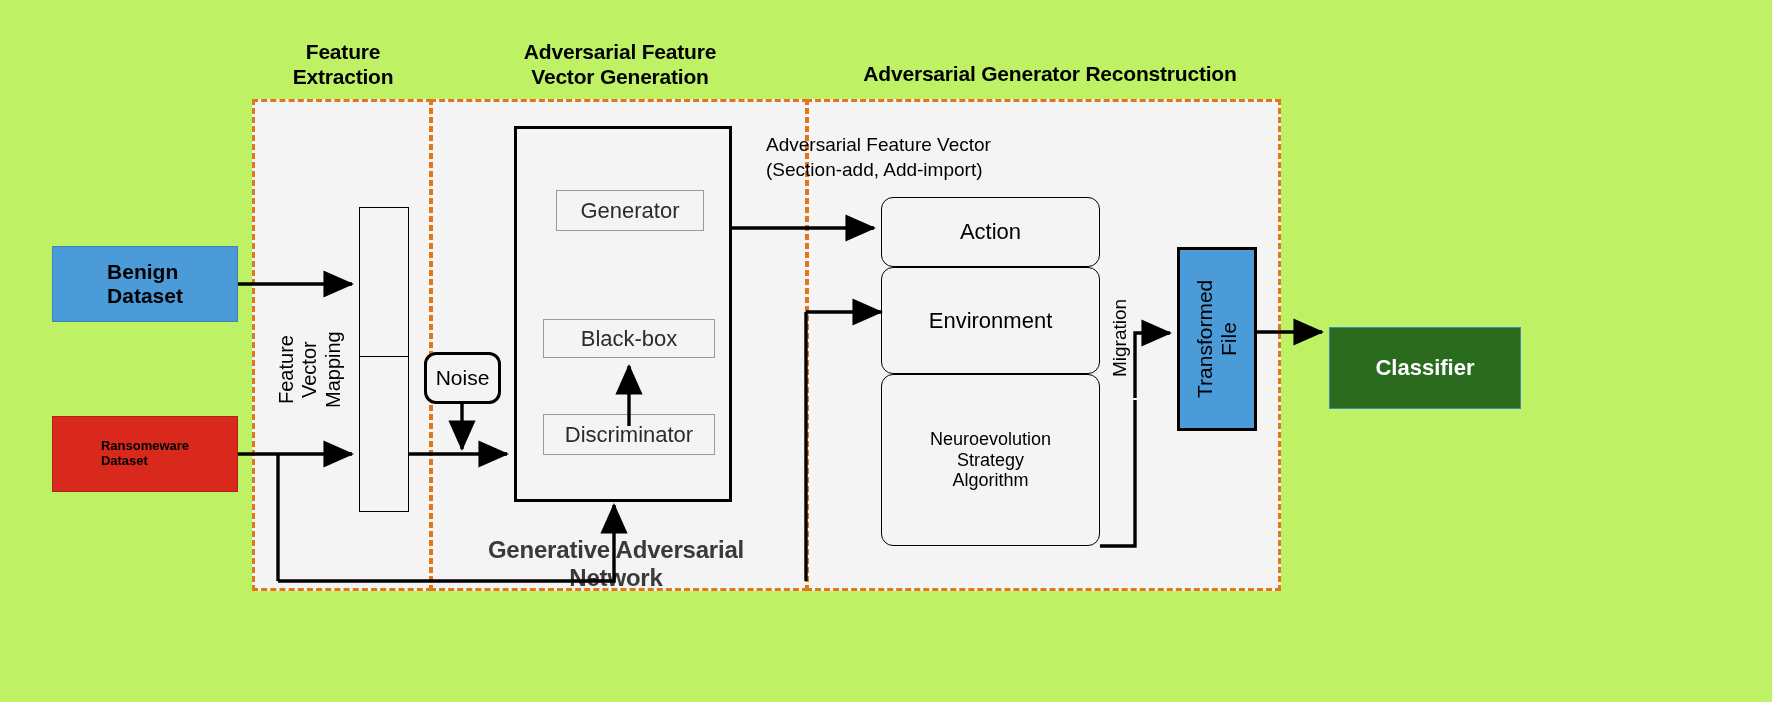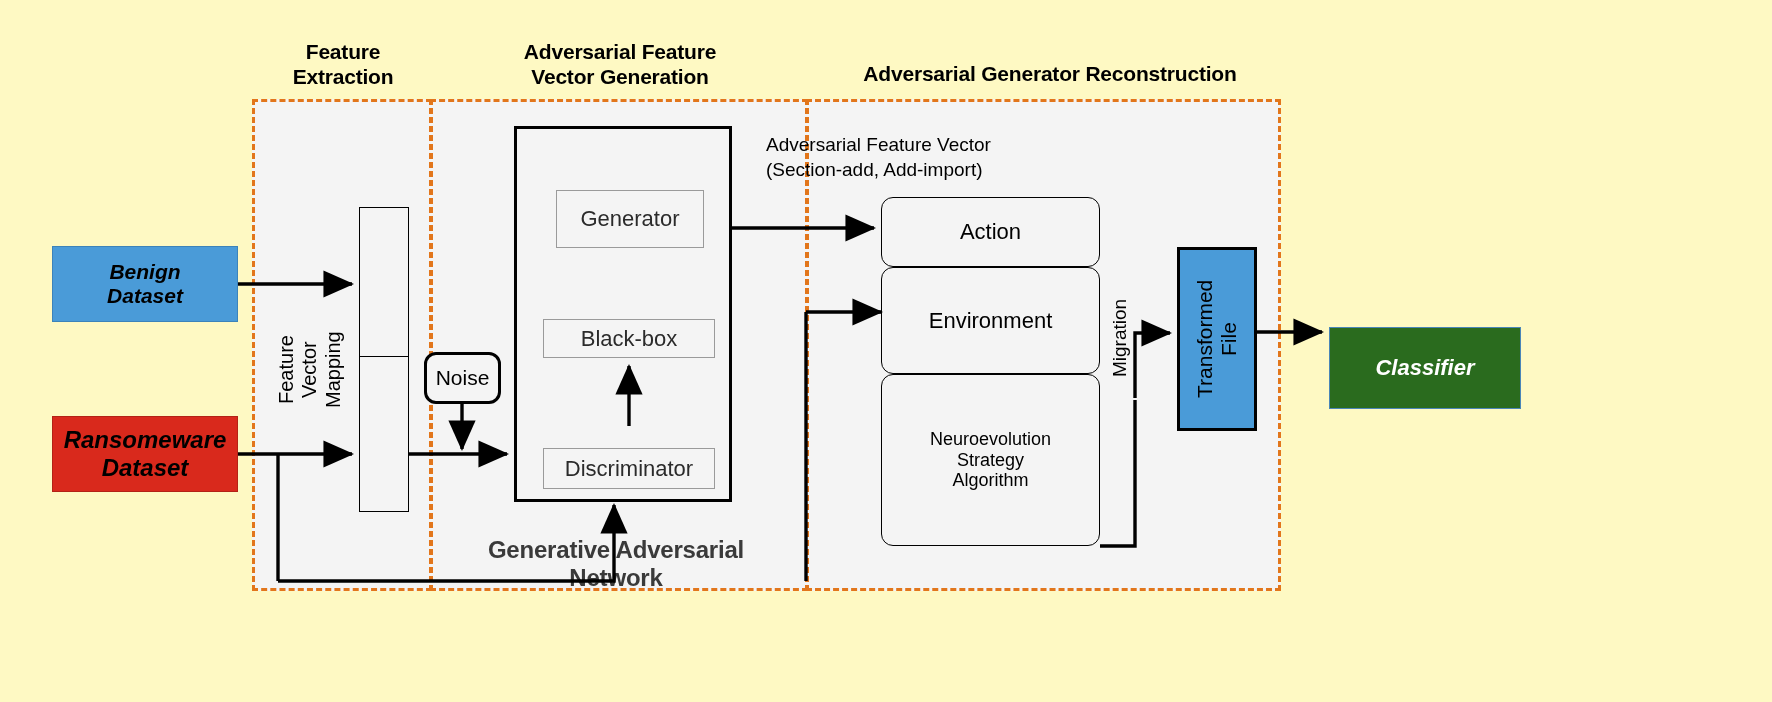--- a/index.html
+++ b/index.html
@@ -1,31 +1,31 @@
 <!DOCTYPE html>
 <html><head>
 <meta charset="utf-8">
 <style>
   html,body{margin:0;padding:0;background:#ffffff;}
   body{width:1772px;height:702px;overflow:hidden;
        font-family:"Liberation Sans","DejaVu Sans",sans-serif;}
-  #stage{position:relative;width:1772px;height:702px;background:#fef9c3;}
+  #stage{position:relative;width:1772px;height:702px;background:#bef264;}
   .abs{position:absolute;box-sizing:border-box;}
 
   
   .phase{border:3px dashed #E2761B;background:#F4F4F4;}
 
   
   .phase-title{font-weight:bold;color:#000;text-align:center;
                line-height:1.18;letter-spacing:-0.2px;}
 
   
   .datablock{display:flex;align-items:center;justify-content:center;
-             text-align:center;font-weight:bold;line-height:1.15;
-             color:#000;font-style:italic;}
+             font-weight:bold;line-height:1.15;
+             color:#000;}
   .blue-fill{background:#4A9BD8;border:1px solid #3C83BA;}
   .red-fill{background:#D9291C;border:1px solid #B32216;}
   .green-fill{background:#2A6B1E;border:1px solid #4A86B8;color:#FFFFFF;margin-top:36px;}
 
   
   .boxthin{background:#F4F4F4;border:1.6px solid #000;}
   .boxthick{background:#F4F4F4;border:3px solid #000;}
   .boxgrey{background:#F4F4F4;border:1.6px solid #9A9A9A;
            display:flex;align-items:center;justify-content:center;
            color:#2b2b2b;}
@@ -54,38 +54,38 @@
 
   <div class="abs phase-title" style="left:258px;top:40px;width:170px;font-size:21px;white-space:pre-line;">Feature
 Extraction</div>
   <div class="abs phase-title" style="left:450px;top:40px;width:340px;font-size:21px;white-space:pre-line;">Adversarial Feature
 Vector Generation</div>
   <div class="abs phase-title" style="left:820px;top:62px;width:460px;font-size:21px;white-space:pre-line;">Adversarial Generator Reconstruction</div>
 
   <div class="abs datablock blue-fill" style="left:52px;top:246px;width:186px;height:76px;font-size:21px;white-space:pre-line;">Benign
 Dataset</div>
 
-  <div class="abs datablock red-fill" style="left:52px;top:416px;width:186px;height:76px;font-size:24px;white-space:pre-line;">Ransomeware
+  <div class="abs datablock red-fill" style="left:52px;top:416px;width:186px;height:76px;font-size:13px;white-space:pre-line;">Ransomeware
 Dataset</div>
 
   <div class="abs boxthin" style="left:359px;top:207px;width:50px;height:305px;"></div>
   <div class="abs" style="left:359px;top:356px;width:50px;height:0;border-top:1.4px solid #000;"></div>
   <div class="abs vert" style="left:262px;top:305px;width:96px;height:130px;font-size:20px;white-space:pre-line;">Feature
 Vector
 Mapping</div>
 
   <div class="abs boxthick ctr" style="left:424px;top:352px;width:77px;height:52px;font-size:21px;">Noise</div>
 
   <div class="abs boxthick" style="left:514px;top:126px;width:218px;height:376px;"></div>
 
-  <div class="abs boxgrey" style="left:556px;top:190px;width:148px;height:58px;font-size:22px;">Generator</div>
+  <div class="abs boxgrey" style="left:556px;top:190px;width:148px;height:41px;font-size:22px;">Generator</div>
 
   <div class="abs boxgrey" style="left:543px;top:319px;width:172px;height:39px;font-size:22px;">Black-box</div>
 
-  <div class="abs boxgrey" style="left:543px;top:448px;width:172px;height:41px;font-size:22px;">Discriminator</div>
+  <div class="abs boxgrey" style="left:543px;top:414px;width:172px;height:41px;font-size:22px;">Discriminator</div>
 
   <div class="abs phase-title" style="left:451px;top:536px;width:330px;font-size:24px;color:#3a3a3a;white-space:pre-line;">Generative Adversarial
 Network</div>
 
   <div class="abs plain" style="left:766px;top:133px;width:300px;font-size:19px;white-space:pre-line;">Adversarial Feature Vector
 (Section-add, Add-import)</div>
 
   <div class="abs boxthin ctr" style="left:881px;top:197px;width:219px;height:70px;font-size:22px;">Action</div>
   <div class="abs boxthin ctr" style="left:881px;top:267px;width:219px;height:107px;font-size:22px;">Environment</div>
   <div class="abs boxthin ctr" style="left:881px;top:374px;width:219px;height:172px;font-size:18px;white-space:pre-line;">Neuroevolution

